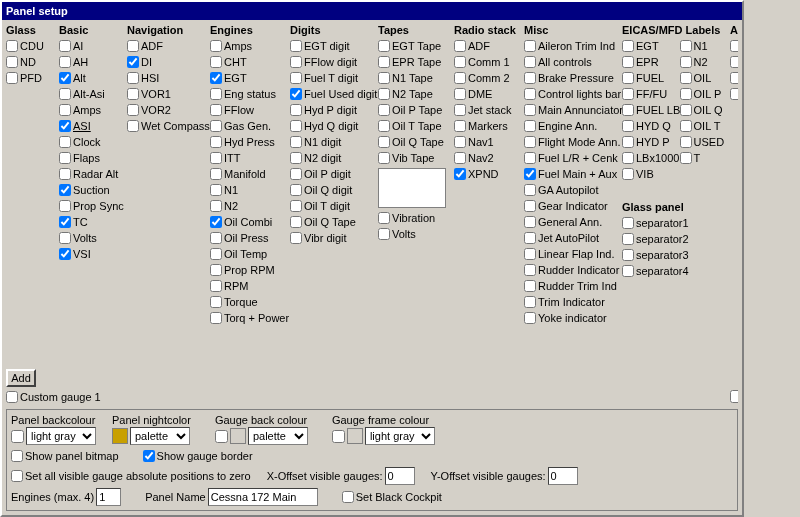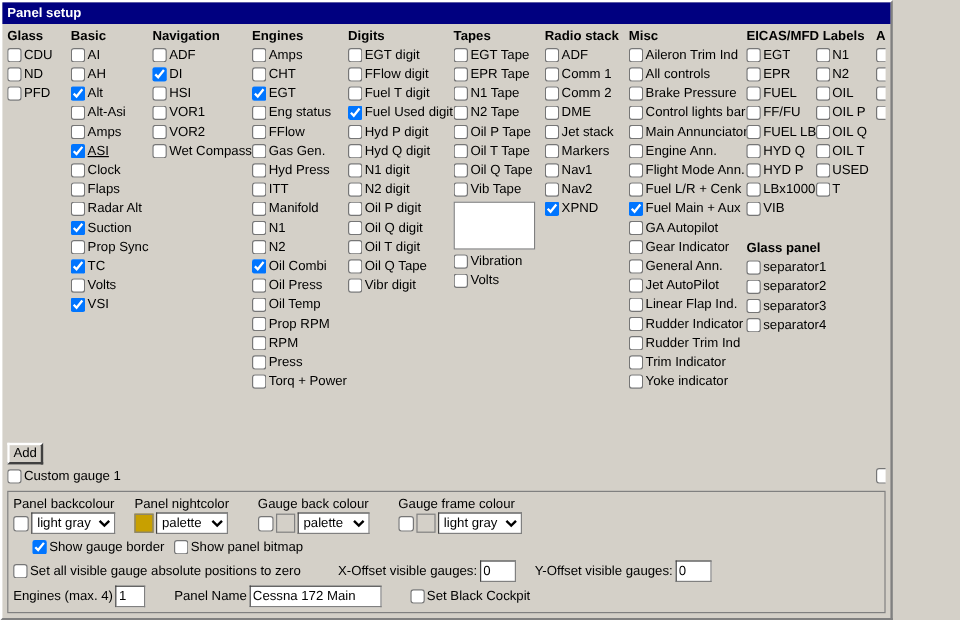--- a/index.html
+++ b/index.html
@@ -326,21 +326,21 @@
         <div class="checkbox-row">
             <input type="checkbox" style="">
             <label>Prop RPM</label>
           </div>
         <div class="checkbox-row">
             <input type="checkbox" style="">
             <label>RPM</label>
           </div>
         <div class="checkbox-row">
             <input type="checkbox" style="">
-            <label>Press</label>
+            <label>Torque</label>
           </div>
         <div class="checkbox-row">
             <input type="checkbox" style="">
             <label>Torq + Power</label>
           </div>
       </div>
 
       <div class="separator"></div>
 
       <div class="column" style="min-width:80px;">
@@ -731,35 +731,35 @@
           <div style="display:flex; align-items:center; gap:2px;">
             <input type="checkbox" style="">
             <div class="color-box" style="background:#d4d0c8;"></div>
             <select style="width:70px;">
               <option>light gray</option>
             </select>
           </div>
         </div>
       </div>
       <div class="settings-row2">
+        <div class="checkbox-row">
+          <input type="checkbox" style="">
+          <label>Show panel bitmap</label>
+        </div>
         <div class="checkbox-row" style="margin-left:16px;">
           <input type="checkbox" checked="" style="">
           <label>Show gauge border</label>
         </div>
-        <div class="checkbox-row">
-          <input type="checkbox" style="">
-          <label>Show panel bitmap</label>
-        </div>
       </div>
       <div class="settings-row2">
         <div class="checkbox-row">
           <input type="checkbox" style="">
           <label>Set all visible gauge absolute positions to zero</label>
         </div>
-        <div style="display:flex; align-items:center; gap:2px; margin-left:23px;">
+        <div style="display:flex; align-items:center; gap:2px; margin-left:8px;">
           <label>X-Offset visible gauges:</label>
           <input type="text" value="0" style="width: 30px;">
         </div>
         <div style="display:flex; align-items:center; gap:2px; margin-left:8px;">
           <label>Y-Offset visible gauges:</label>
           <input type="text" value="0" style="width: 30px;">
         </div>
       </div>
       <div class="settings-row2">
         <div style="display:flex; align-items:center; gap:2px;">

